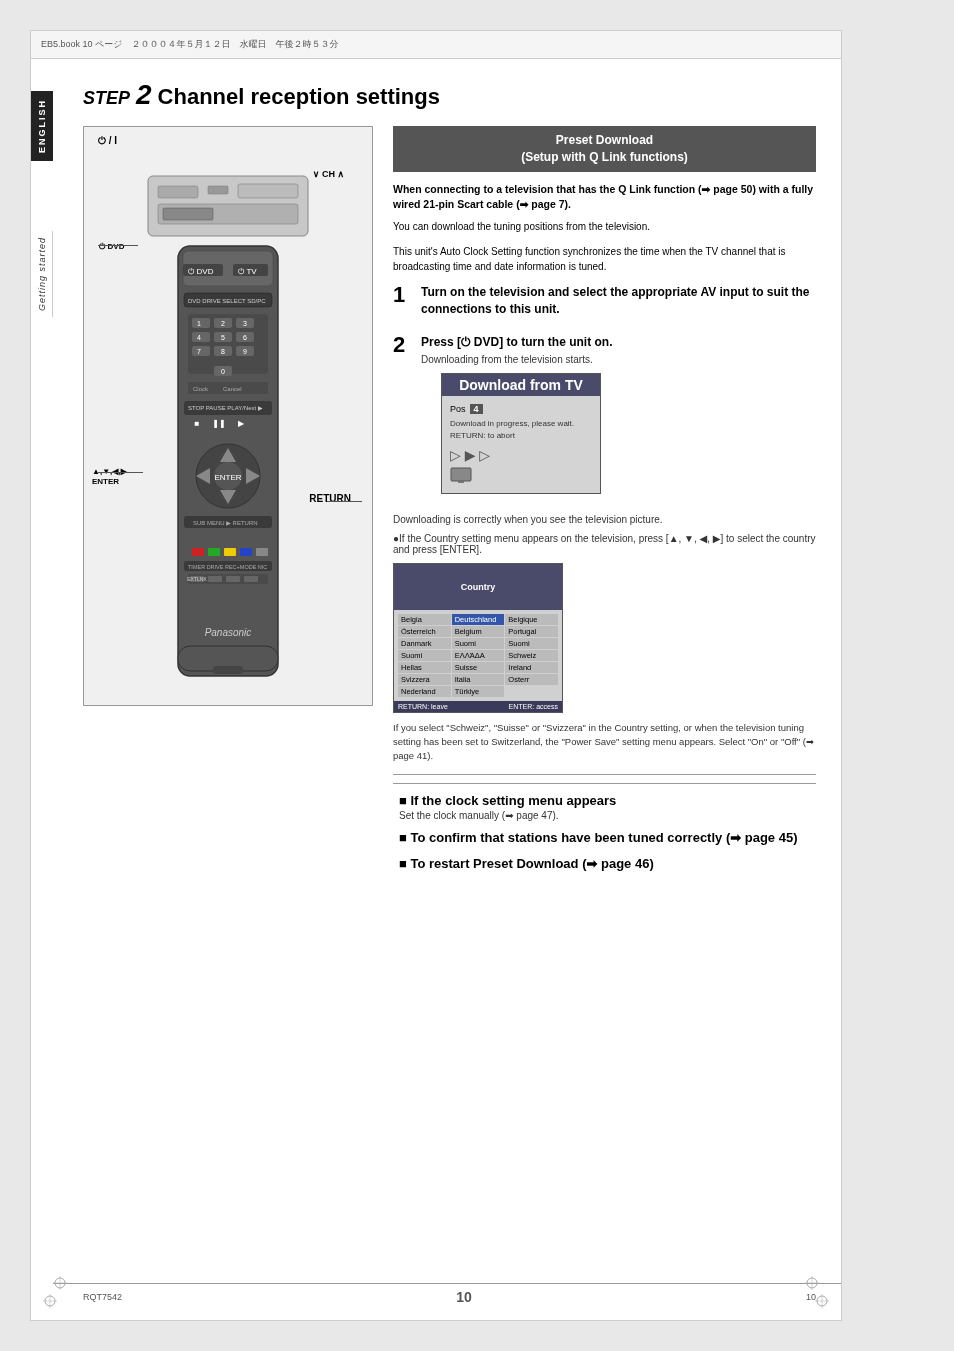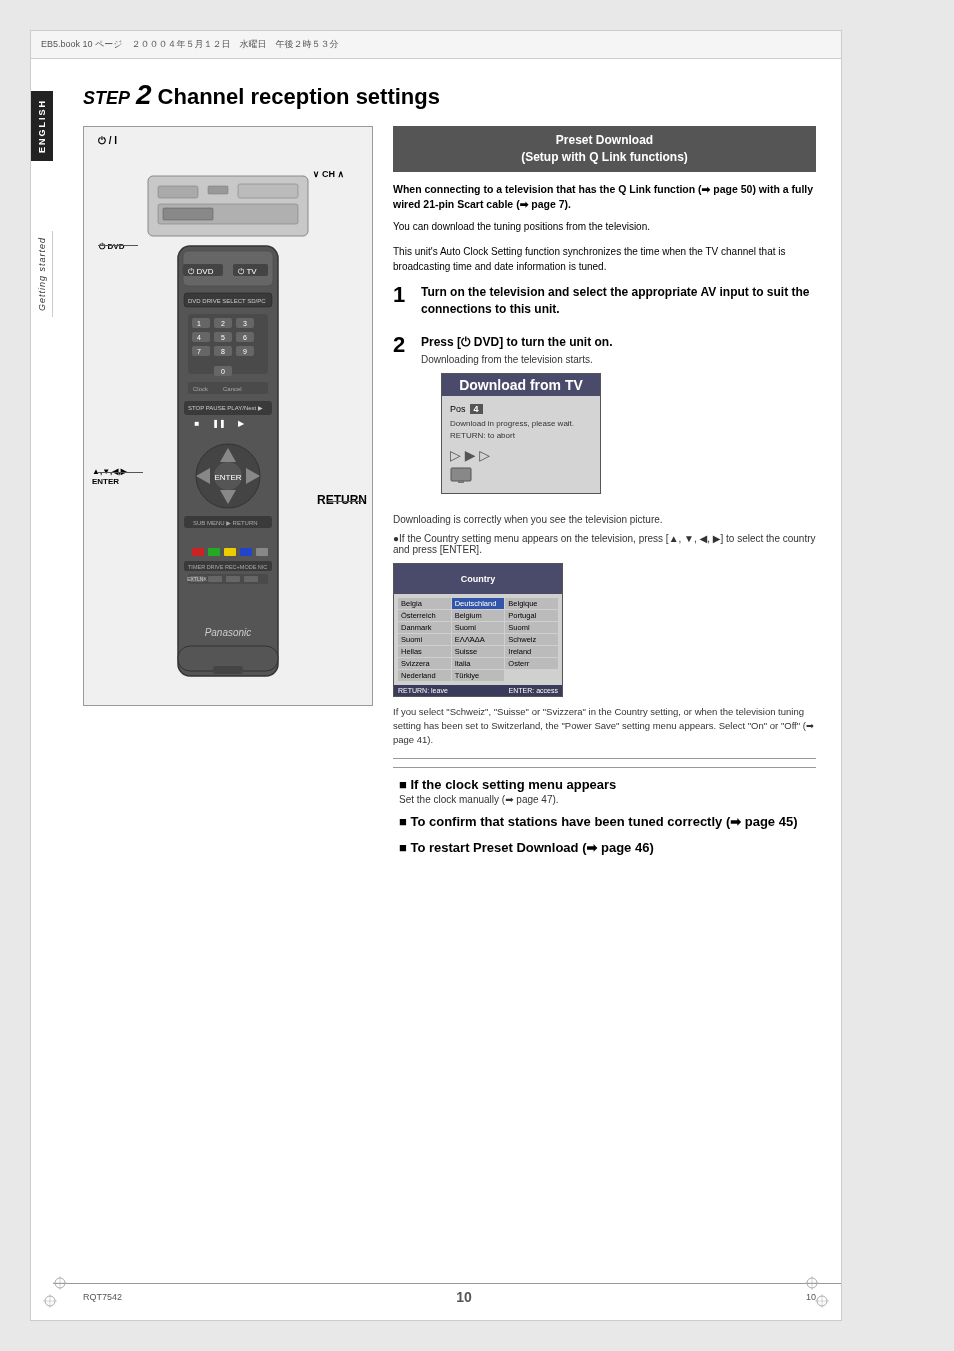--- a/index.html
+++ b/index.html
@@ -237,21 +237,21 @@
     .country-box {
       border: 1px solid #555;
       margin: 8px 0 8px 0px;
       width: 170px;
     }
     .country-box-title {
       background: #4a4a6a;
       color: #fff;
       font-size: 9px;
       font-weight: bold;
-      padding: 10px 6px;
+      padding: 18px 6px;
       text-align: center;
     }
     .country-box-body {
       background: #d0d0d0;
       padding: 4px;
       display: grid;
       grid-template-columns: 1fr 1fr 1fr;
       gap: 1px;
       font-size: 7.5px;
     }
@@ -510,21 +510,21 @@
             <text x="100" y="490" font-size="10" fill="#ccc" font-family="Arial" text-anchor="middle" font-style="italic">Panasonic</text>
 
             <rect x="50" y="500" width="100" height="25" rx="12" fill="#555" stroke="#333" stroke-width="1"></rect>
 
             <rect x="85" y="520" width="30" height="8" rx="3" fill="#444"></rect>
           </svg>
         </div>
 
         <div class="remote-label label-dvd">⏻ DVD</div>
         <div style="position:absolute;top:340px;left:8px;font-size:8px;font-weight:bold;line-height:1.3;">▲,▼,◀,▶<br>ENTER</div>
-        <div style="position:absolute;top:366px;right:5px;font-size:12px;font-weight:bold;">RETURN</div>
+        <div style="position:absolute;top:366px;right:21px;font-size:10px;font-weight:bold;">RETURN</div>
 
         <div style="position:absolute;top:118px;left:14px;width:40px;height:1px;background:#555;"></div>
         <div style="position:absolute;top:345px;left:14px;width:45px;height:1px;background:#555;"></div>
         <div style="position:absolute;top:374px;right:10px;width:35px;height:1px;background:#555;"></div>
       </div>
 
       <div class="right-col">
 
         <div class="preset-box">
           <div>Preset Download</div>

